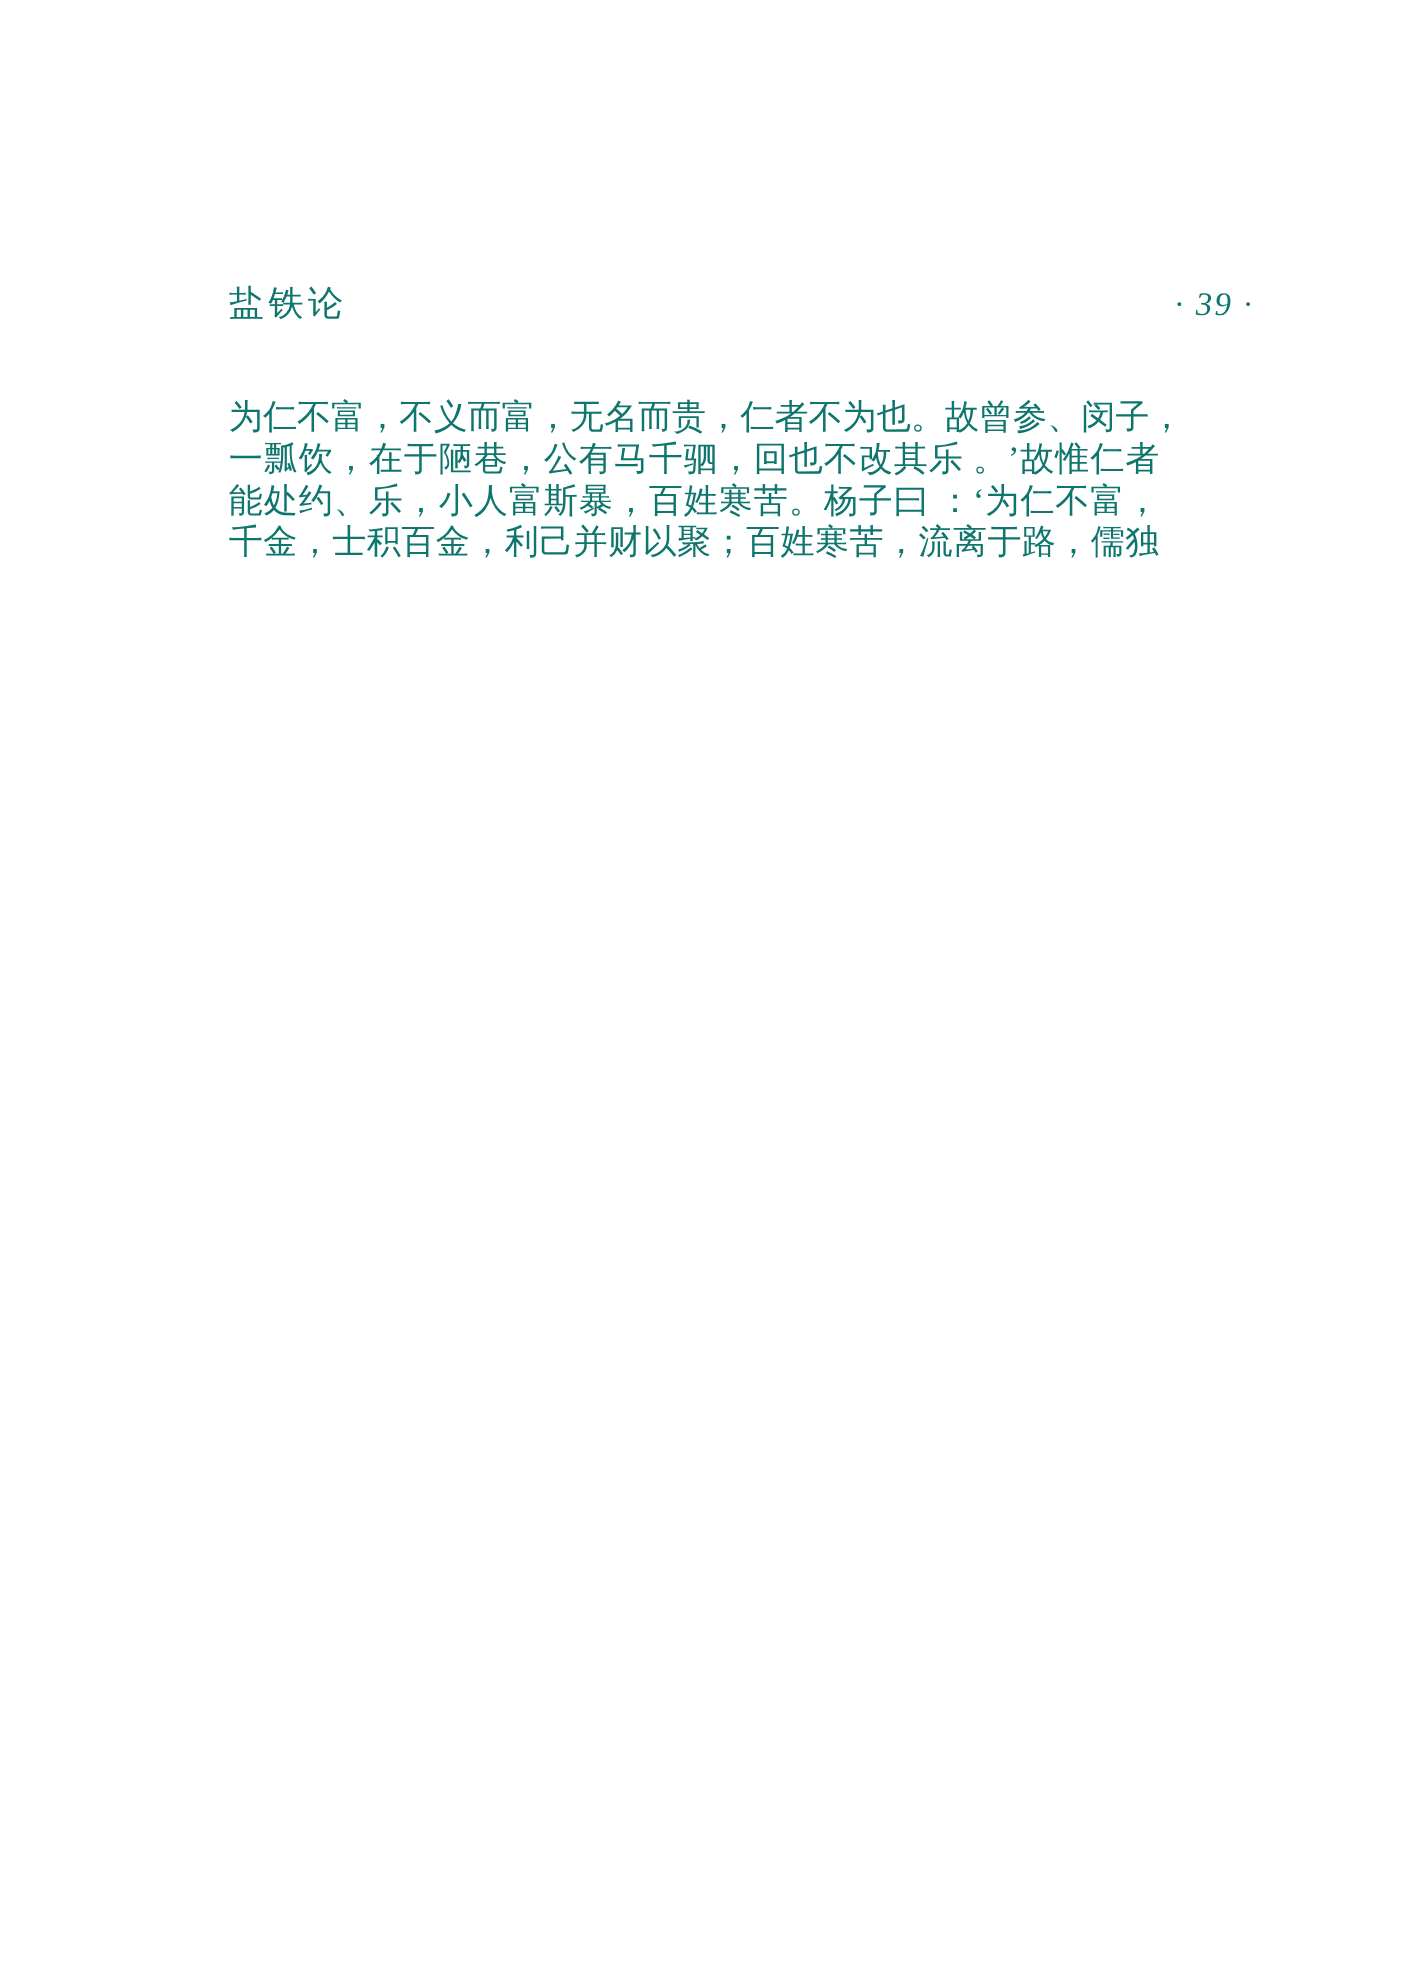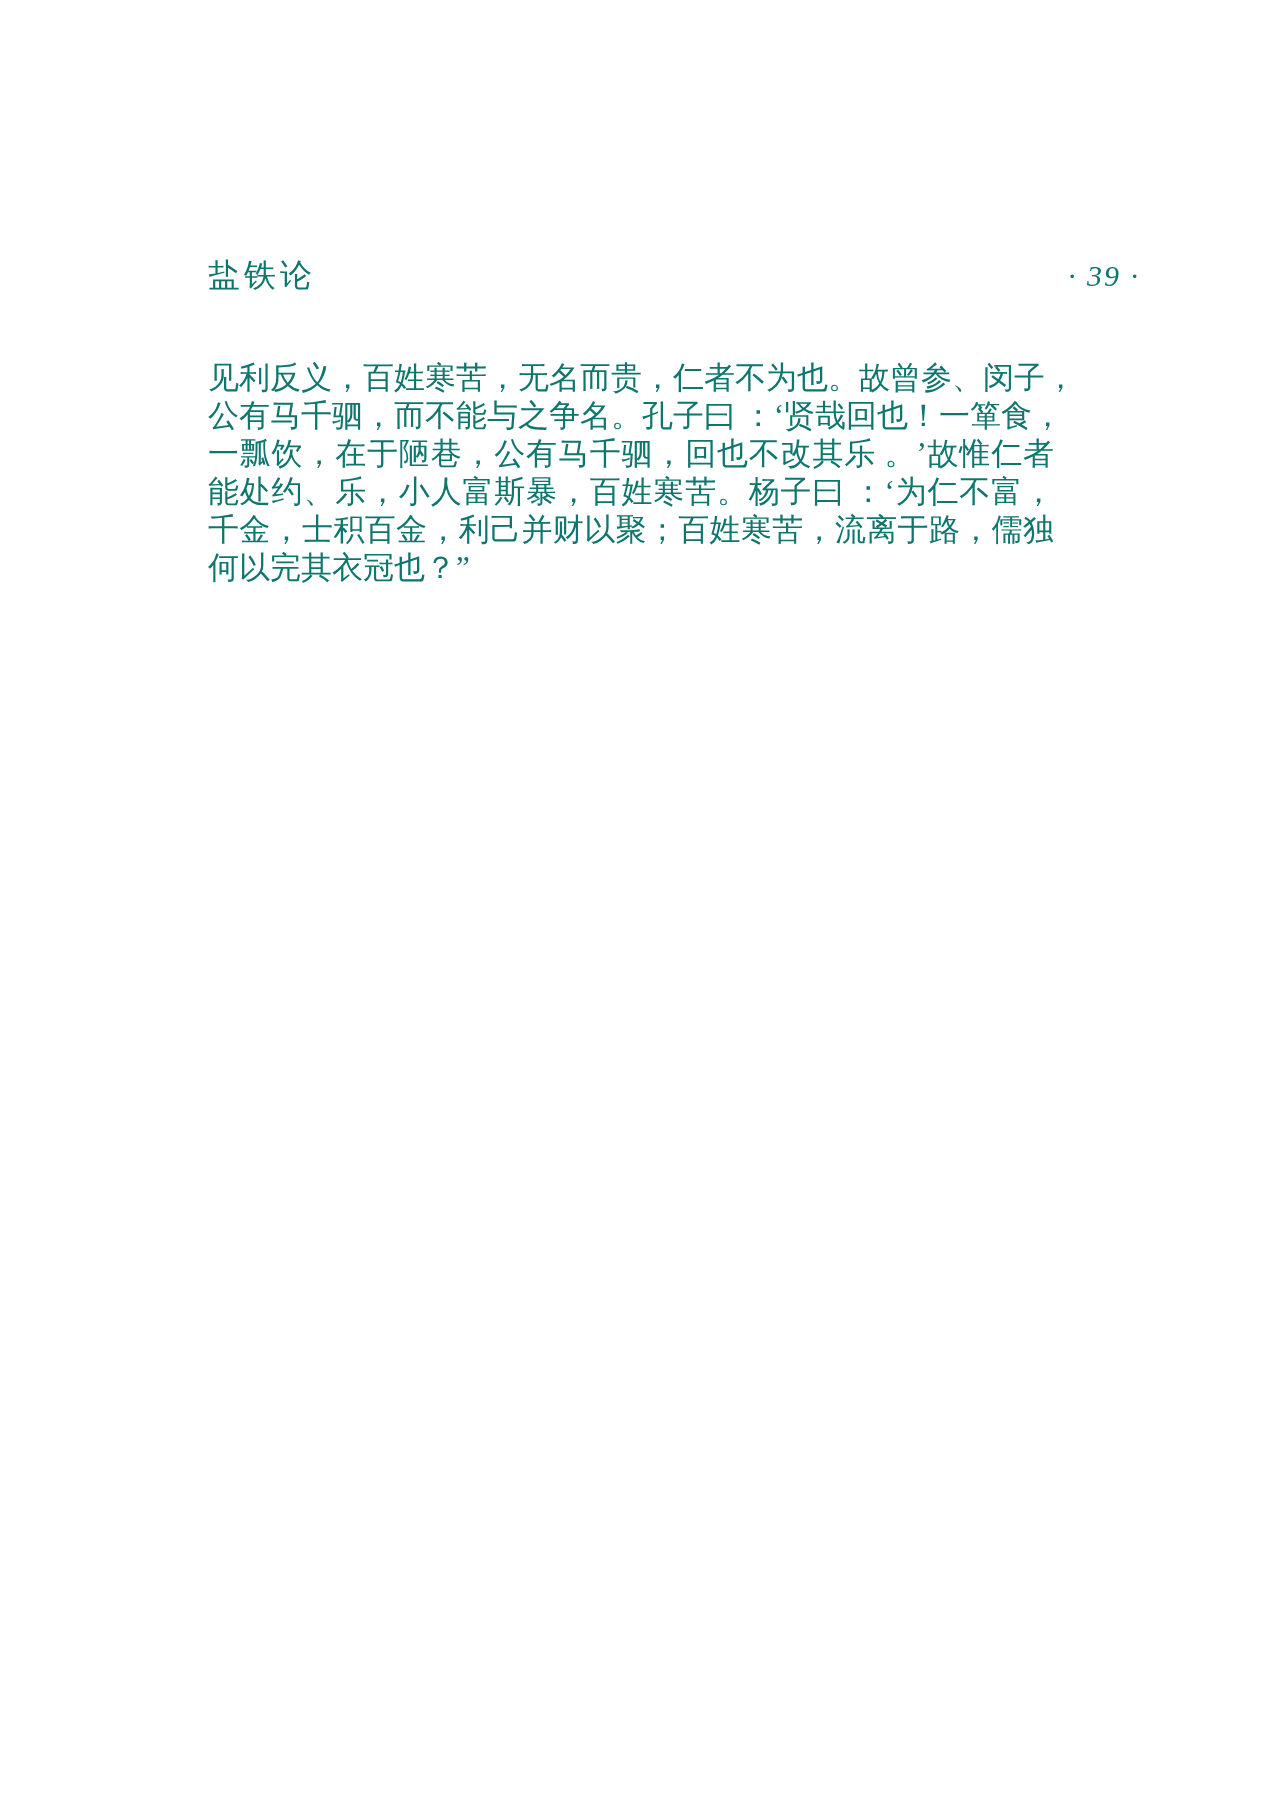--- a/index.html
+++ b/index.html
@@ -60,22 +60,20 @@
 
 <div class="page">
   <div class="content">
 
     <div class="page-header">
       <span class="book-title">盐铁论</span>
       <span class="page-number">· 39 ·</span>
     </div>
 
     <div class="body-text">
-      <div class="body-line">见利反义，百姓寒苦，无名而贵，仁者不为也。故曾参、闵子，</div>
-      <div class="body-line">公有马千驷，而不能与之争名。孔子曰 ：‘贤哉回也！一箪食，</div>
+      <div class="body-line">为仁不富，不义而富，无名而贵，仁者不为也。故曾参、闵子，</div>
       <div class="body-line">一瓢饮，在于陋巷，公有马千驷，回也不改其乐 。’故惟仁者</div>
       <div class="body-line">能处约、乐，小人富斯暴，百姓寒苦。杨子曰 ：‘为仁不富，</div>
       <div class="body-line">千金，士积百金，利己并财以聚；百姓寒苦，流离于路，儒独</div>
-      <div class="body-line last-line">何以完其衣冠也？”</div>
     </div>
 
   </div>
 </div>
 
 </body></html>

